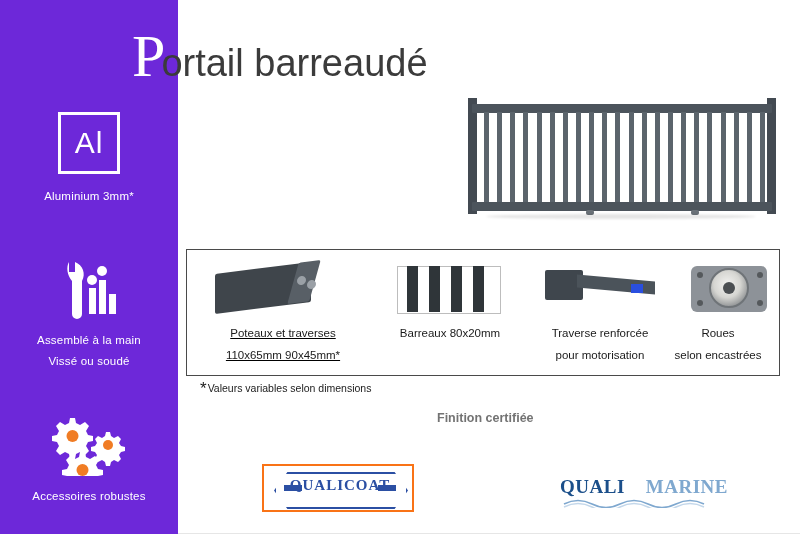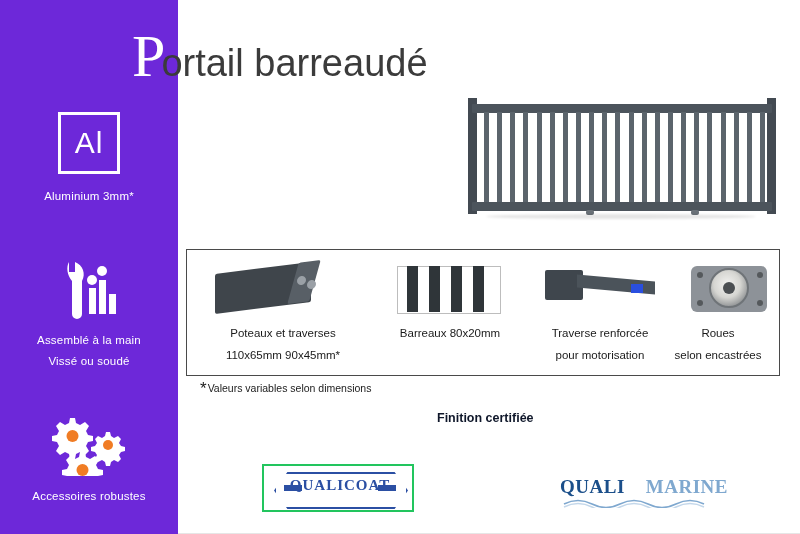--- a/index.html
+++ b/index.html
@@ -280,32 +280,32 @@
     line-height: 10px;
     vertical-align: -2px;
     margin-right: 1px;
   }
   #finish-title {
     position: absolute;
     left: 437px;
     top: 411px;
     font-size: 12.5px;
     font-weight: bold;
-    color: #0f172a;
+    color: #737373;
     white-space: nowrap;
   }
 
   
   #logo-qualicoat {
     position: absolute;
     left: 262px;
     top: 464px;
     width: 152px;
     height: 48px;
-    border: 2px solid #22c55e;
+    border: 2px solid #f97316;
     box-sizing: border-box;
     background: #ffffff;
   }
   .qc-diamond {
     position: absolute;
     left: 10px; top: 6px;
     width: 130px; height: 33px;
     background: #ffffff;
     border: 2px solid #2b4fa3;
     clip-path: polygon(10% 0%, 90% 0%, 100% 50%, 90% 100%, 10% 100%, 0% 50%);
@@ -437,21 +437,21 @@
           <div class="gate-bar" style="left: 294px;"></div>
         </div>
       <div class="gate-wheel" style="left:120px;"></div>
       <div class="gate-wheel" style="left:225px;"></div>
     </div>
     <div class="gate-shadow"></div>
   </div>
 
   <div id="components">
 
-    <div class="comp" style="left:6px; width:180px;">
+    <div class="comp" style="left:6px; width:180px;text-decoration:underline;">
       <div class="comp-art">
         <div class="prof"></div>
         <div class="prof2"></div>
         <div class="prof-hole" style="left:104px; top:18px;"></div>
         <div class="prof-hole" style="left:114px; top:22px;"></div>
       </div>
       <div class="comp-label">Poteaux et traverses</div>
       <div class="comp-label">110x65mm 90x45mm*</div>
     </div>
 

